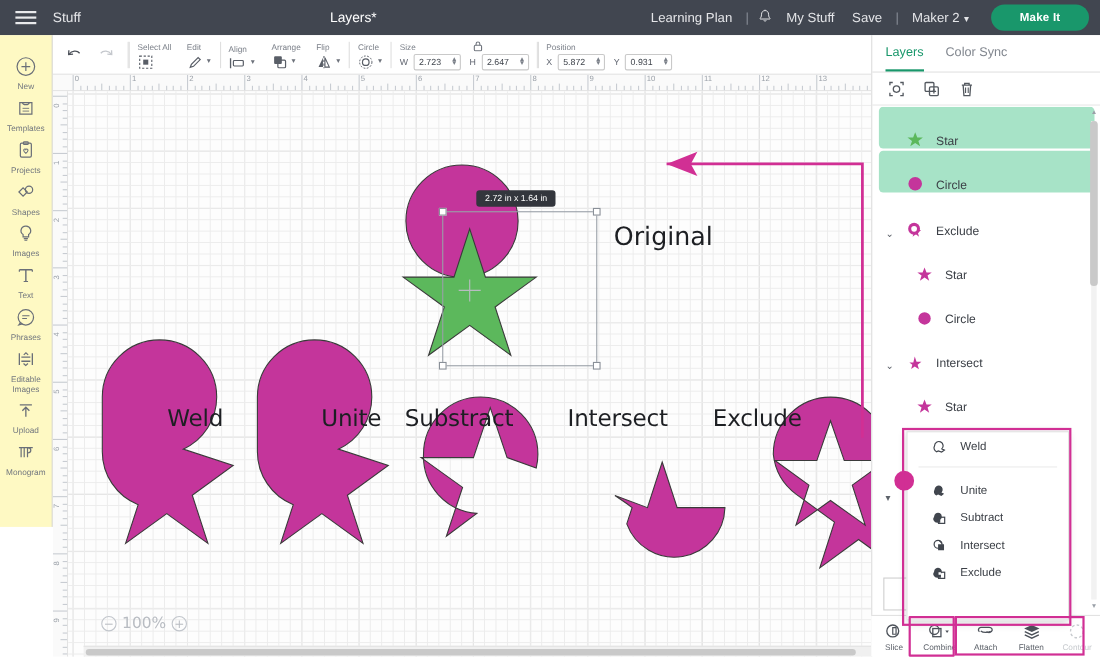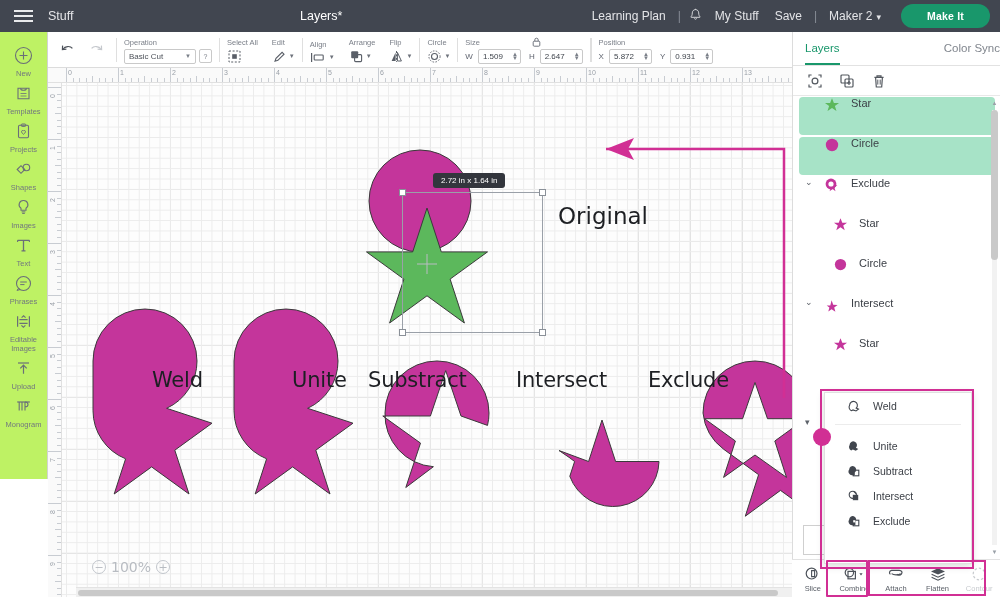--- a/index.html
+++ b/index.html
@@ -27,22 +27,22 @@
   #make-it {
     background: #19976b; color: #fff; font-size: 10.5px; font-weight: bold;
     border-radius: 13px; padding: 6px 26px; margin-left: 12px; cursor: pointer;
     letter-spacing: .2px;
   }
   .caret-dn { display: inline-block; margin-left: 4px; font-size: 9px; }
 
   
   #rail {
     position: absolute; top: 32px; left: 0; width: 48px; height: 447px;
-    background: #bef264; border-right: 1px solid #d2d2d2;
-    padding-top: 10px;
+    background: #fef9c3; border-right: 1px solid #d2d2d2;
+    padding-top: 15px;
   }
   .rail-item {
     display: flex; flex-direction: column; align-items: center;
     color: #6a6f78; cursor: pointer; margin-bottom: 2px;
   }
   .rail-ico { height: 26px; display: flex; align-items: center; justify-content: center; }
   .rail-ico svg { display: block; }
   .rail-lab { font-size: 7.5px; line-height: 9px; text-align: center; margin-top: 1px; color: #72777f; }
 
   
@@ -151,35 +151,35 @@
     background: #f0f0f0; border-top: 1px solid #e3e3e3;
   }
   #hscroll .thumb { position: absolute; left: 2px; top: 2px; width: 700px; height: 6px;
     background: #c9c9c9; border-radius: 3px; cursor: pointer; }
 
   
   #panel {
     position: absolute; top: 32px; right: 0; width: 208px; height: 565px;
     background: #fff; border-left: 1px solid #dcdcdc;
   }
-  #tabs { display: flex; height: 34px; border-bottom: 1px solid #e2e2e2; padding-left: 12px; gap: 20px; justify-content: space-between; }
+  #tabs { display: flex; height: 34px; border-bottom: 1px solid #e2e2e2; padding-left: 12px; gap: 20px; }
   .tab { font-size: 11.5px; color: #81868e; display: flex; align-items: center;
     border-bottom: 2px solid transparent; cursor: pointer; }
   .tab.on { color: #19976b; border-bottom-color: #19976b; font-weight: normal; }
   #panel-tools {
     height: 30px; display: flex; align-items: center; gap: 16px;
     padding-left: 14px; border-bottom: 1px solid #e8e8e8;
   }
   .ptool { cursor: pointer; color: #53585f; display: flex; }
   #layers {
     position: absolute; top: 65px; left: 0; width: 208px; height: 462px;
     overflow: hidden;
   }
   .layer {
-    display: flex; align-items: flex-start; height: 40px; font-size: 11px;
+    display: flex; align-items: flex-end; height: 40px; font-size: 11px;
     color: #3c4047; padding-left: 10px; cursor: pointer;
   }
   .layer.sel { background: #a7e3c7; border-radius: 4px; margin: 0 6px 2px 6px;
     padding-left: 22px; height: 38px; }
   .layer .chev { width: 16px; display: flex; align-items: center; color: #5d626a; font-size: 9px; }
   .layer .swatch { width: 22px; display: flex; align-items: center; justify-content: center; }
   .layer .lname { margin-left: 8px; }
   .layer.child { padding-left: 36px; }
   .layer.group { padding-left: 12px; }
   #vscroll {
@@ -384,32 +384,20 @@
     </span>
     <span class="arc-btn">
       <svg width="15" height="12" viewBox="0 0 15 12">
           <path d="M12 6.2C10 3 4.8 2.6 2.6 5.4" fill="none" stroke="#c5c8cd" stroke-width="1.2"></path>
           <path d="M12.4 2.6l.2 4-4-.4" fill="none" stroke="#c5c8cd" stroke-width="1.2"></path>
         </svg>
     </span>
   </div>
   <div class="vsep"></div>
 
-  <div class="tool-grp">
-    <div class="tool-col">
-      <div class="tool-cap">Operation</div>
-      <div class="tool-body">
-        <div class="sel-box" style="width:72px">
-          <span>Basic Cut</span>
-          <span class="cd">▼</span>
-        </div>
-        <div class="qmark">?</div>
-      </div>
-    </div>
-  </div>
   <div class="vsep"></div>
 
   <div class="tool-grp">
     <div class="tool-col">
       <div class="tool-cap">Select All</div>
       <div class="tool-body">
         <span class="icn-btn">
           <svg width="15" height="15" viewBox="0 0 15 15">
               <rect x="2" y="2" width="11" height="11" fill="none" stroke="#595e67" stroke-width="1" stroke-dasharray="2 1.6"></rect>
               <rect x="5.2" y="5.2" width="4.6" height="4.6" fill="#595e67"></rect>
@@ -496,21 +484,21 @@
     </div>
   </div>
   <div class="vsep"></div>
 
   <div class="tool-grp">
     <div class="tool-col">
       <div class="tool-cap">Size</div>
       <div class="tool-body">
         <span class="lbl-s">W</span>
         <div class="num-in">
-          <span class="v">1.509</span>
+          <span class="v">2.723</span>
           <span class="spin">
               <span>▲</span>
               <span>▼</span>
             </span>
         </div>
         <span class="lbl-s" style="margin-left:5px">H</span>
         <div class="num-in">
           <span class="v">2.647</span>
           <span class="spin">
               <span>▲</span>

